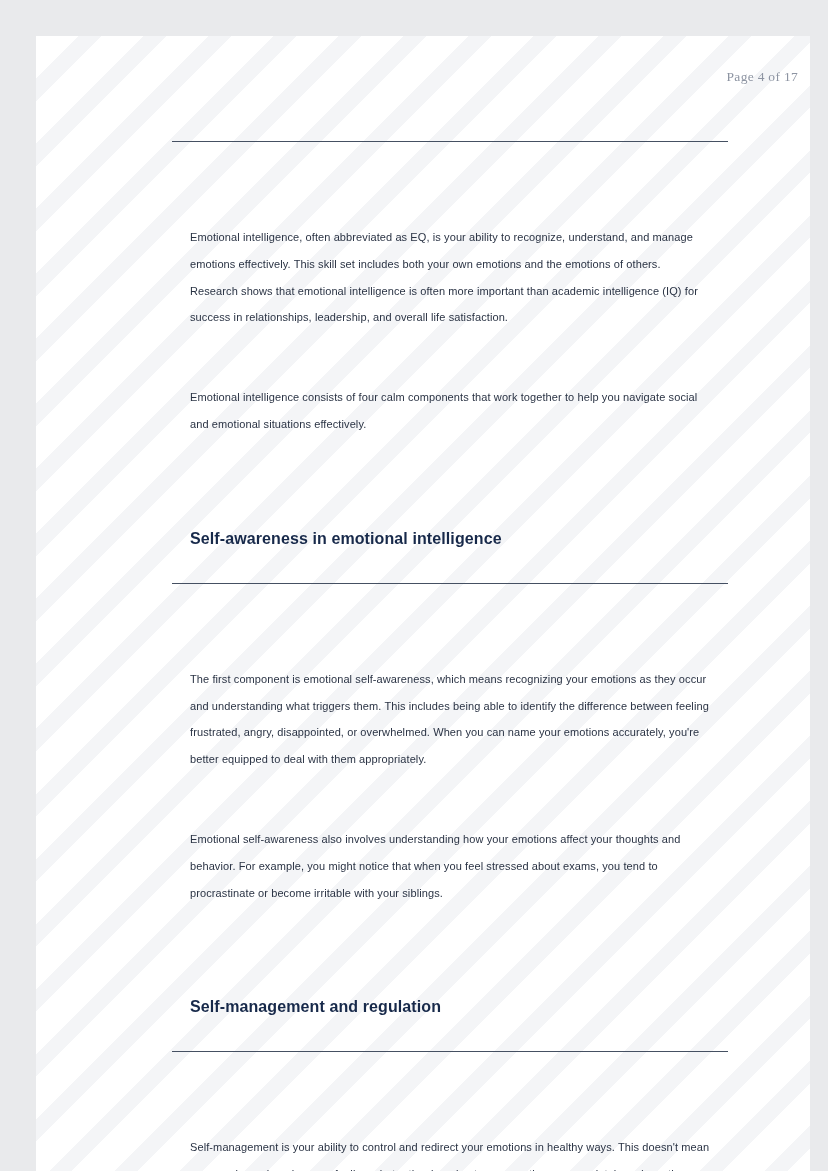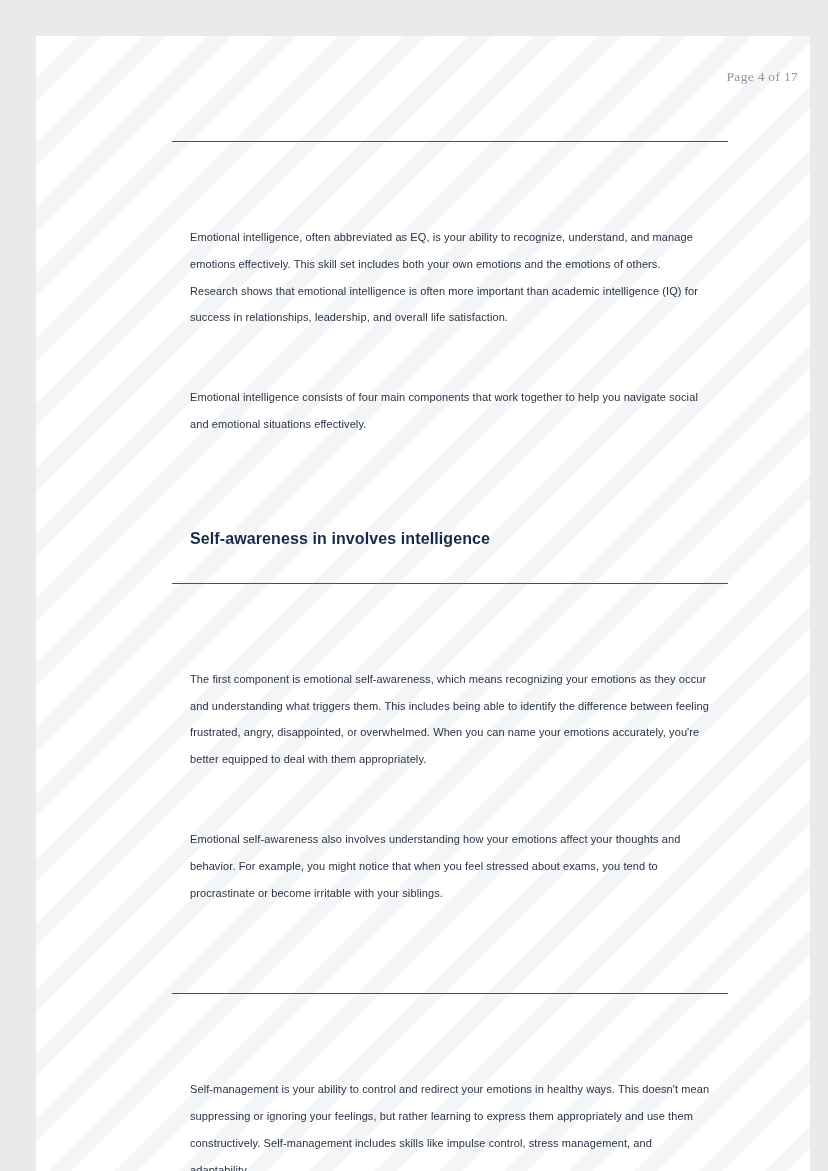--- a/index.html
+++ b/index.html
@@ -74,31 +74,32 @@
 
 <div class="doc-page">
 
   <div class="page-indicator">Page 4 of 17</div>
 
   <div class="content">
 
     <section class="section">
       <hr class="heading-rule">
       <p class="paragraph">Emotional intelligence, often abbreviated as EQ, is your ability to recognize, understand, and manage emotions effectively. This skill set includes both your own emotions and the emotions of others. Research shows that emotional intelligence is often more important than academic intelligence (IQ) for success in relationships, leadership, and overall life satisfaction.</p>
-      <p class="paragraph">Emotional intelligence consists of four main components that work together to help you navigate social and emotional situations effectively.</p>
+      <p class="paragraph">Emotional intelligence consists of four calm components that work together to help you navigate social and emotional situations effectively.</p>
     </section>
 
     <section class="section">
-      <h2 class="section-heading">Self-awareness in involves intelligence</h2>
+      <h2 class="section-heading">Self-awareness in emotional intelligence</h2>
       <hr class="heading-rule">
       <p class="paragraph">The first component is emotional self-awareness, which means recognizing your emotions as they occur and understanding what triggers them. This includes being able to identify the difference between feeling frustrated, angry, disappointed, or overwhelmed. When you can name your emotions accurately, you're better equipped to deal with them appropriately.</p>
       <p class="paragraph">Emotional self-awareness also involves understanding how your emotions affect your thoughts and behavior. For example, you might notice that when you feel stressed about exams, you tend to procrastinate or become irritable with your siblings.</p>
     </section>
 
     <section class="section">
+      <h2 class="section-heading">Self-management and regulation</h2>
       <hr class="heading-rule">
       <p class="paragraph">Self-management is your ability to control and redirect your emotions in healthy ways. This doesn't mean suppressing or ignoring your feelings, but rather learning to express them appropriately and use them constructively. Self-management includes skills like impulse control, stress management, and adaptability.</p>
     </section>
 
   </div>
 
 
 </div>
 
 </body></html>

